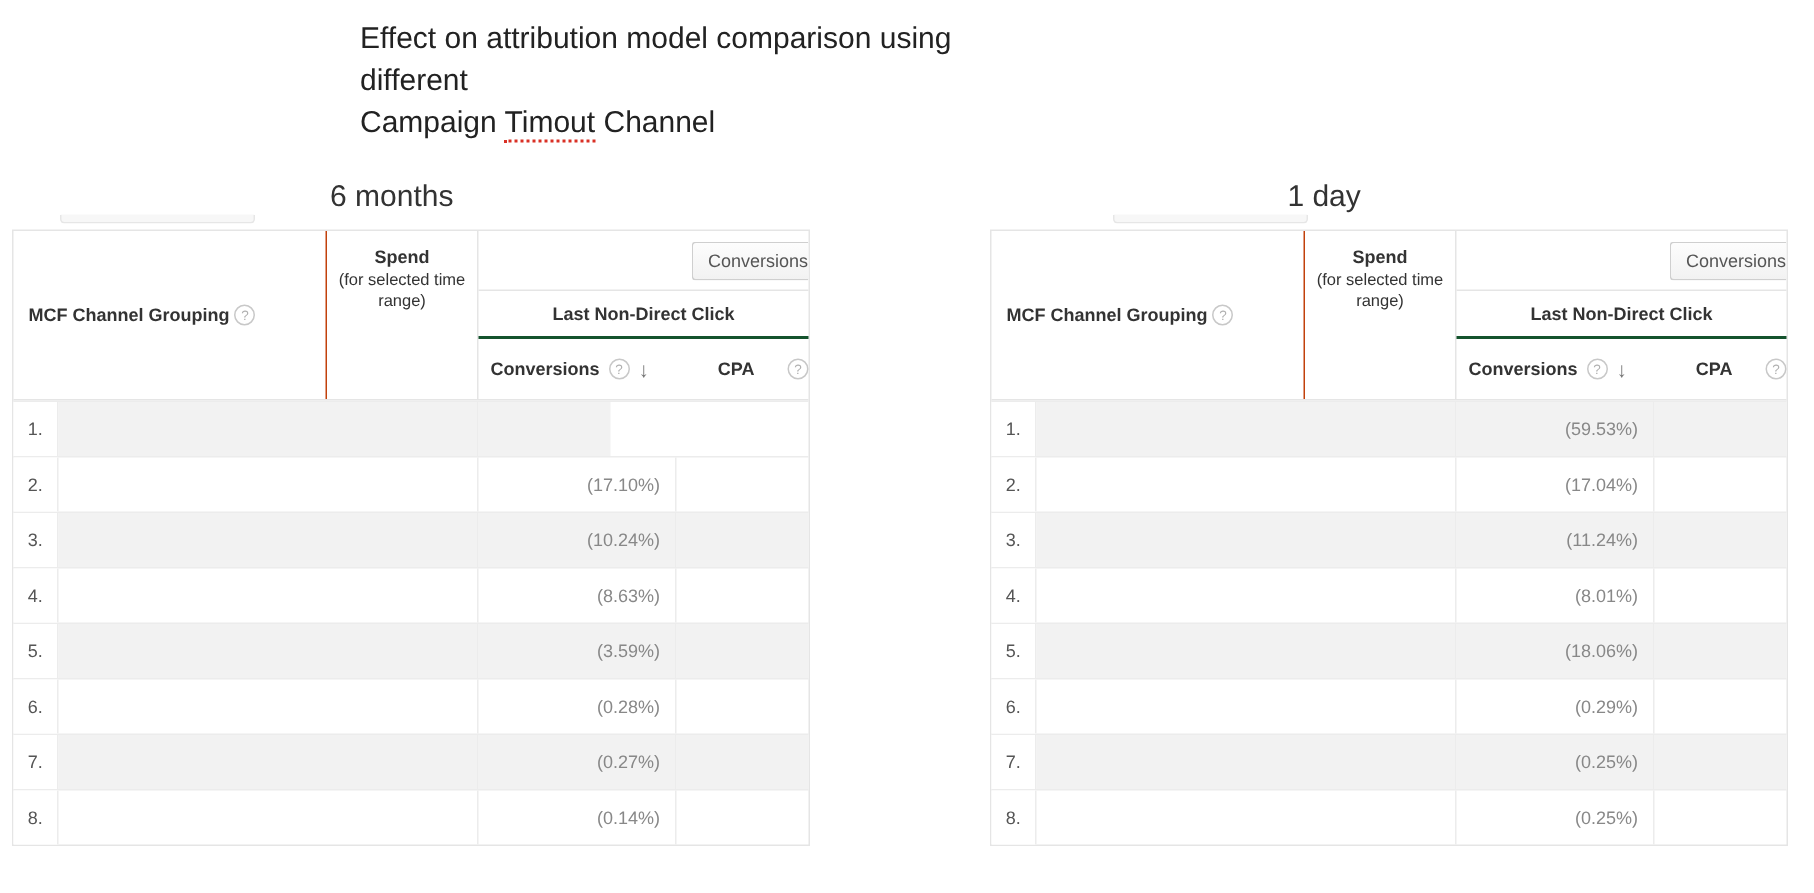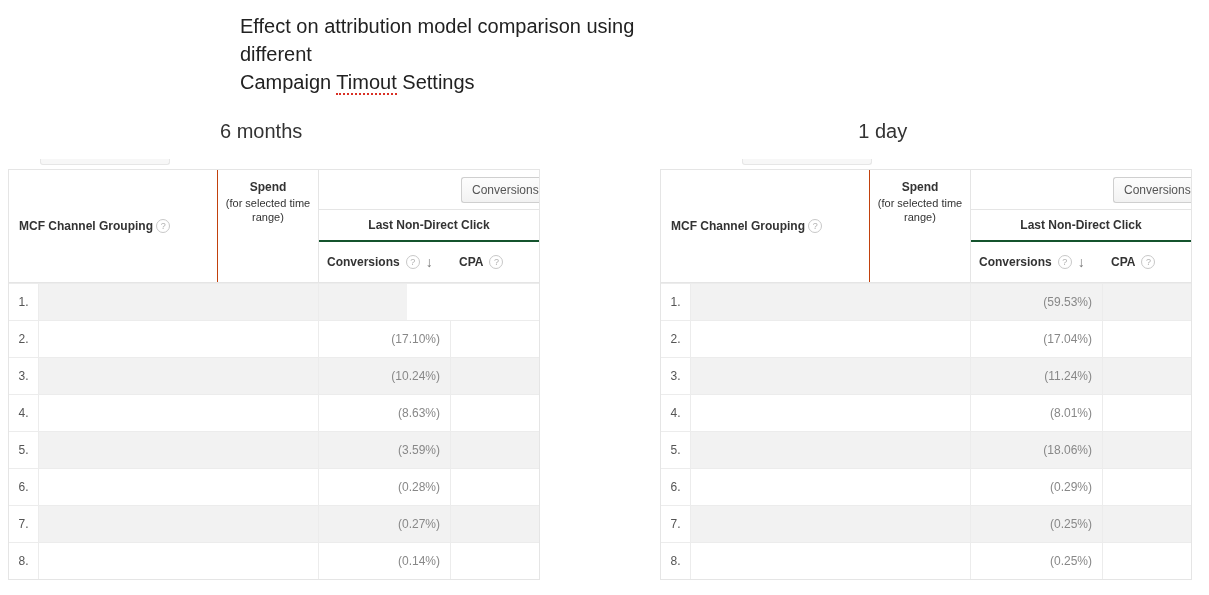--- a/index.html
+++ b/index.html
@@ -17,21 +17,21 @@
       font-size: 20px;
       line-height: 1.4;
       color: #222;
     }
     .typo {
       border-bottom: 2px dotted #d93025;
     }
     .labels-row {
       display: flex;
       margin-top: 24px;
-      margin-bottom: 16px;
+      margin-bottom: 0;
     }
     .label-left, .label-right {
       font-size: 20px;
       color: #333;
     }
     .label-left { margin-left: 220px; }
     .label-right { margin-left: 556px; }
     .tables-row {
       display: flex;
       gap: 120px;
@@ -133,24 +133,25 @@
       gap: 6px;
       padding-left: 8px;
       font-size: 12px;
       font-weight: bold;
       color: #333;
     }
     .sub-cpa {
       width: 80px;
       display: flex;
       align-items: center;
-      gap: 6px;
+      gap: 22px;
       font-size: 12px;
       font-weight: bold;
       color: #333;
+      justify-content: flex-end;
     }
     .help-icon {
       display: inline-flex;
       align-items: center;
       justify-content: center;
       width: 14px;
       height: 14px;
       border: 1px solid #c8c8c8;
       border-radius: 50%;
       font-size: 9px;
@@ -200,21 +201,21 @@
     .cell-cpa {
       width: 88px;
     }
   </style>
 </head>
 <body>
 
 <div class="title-area">
   <p>
     <span>Effect on attribution model comparison using different</span><br>
-    <span>Campaign </span><span class="typo">Timout</span><span> Settings</span>
+    <span>Campaign </span><span class="typo">Timout</span><span> Channel</span>
   </p>
 </div>
 
 <div class="labels-row">
   <div class="label-left">6 months</div>
   <div class="label-right">1 day</div>
 </div>
 
 <div class="tables-row">
 

